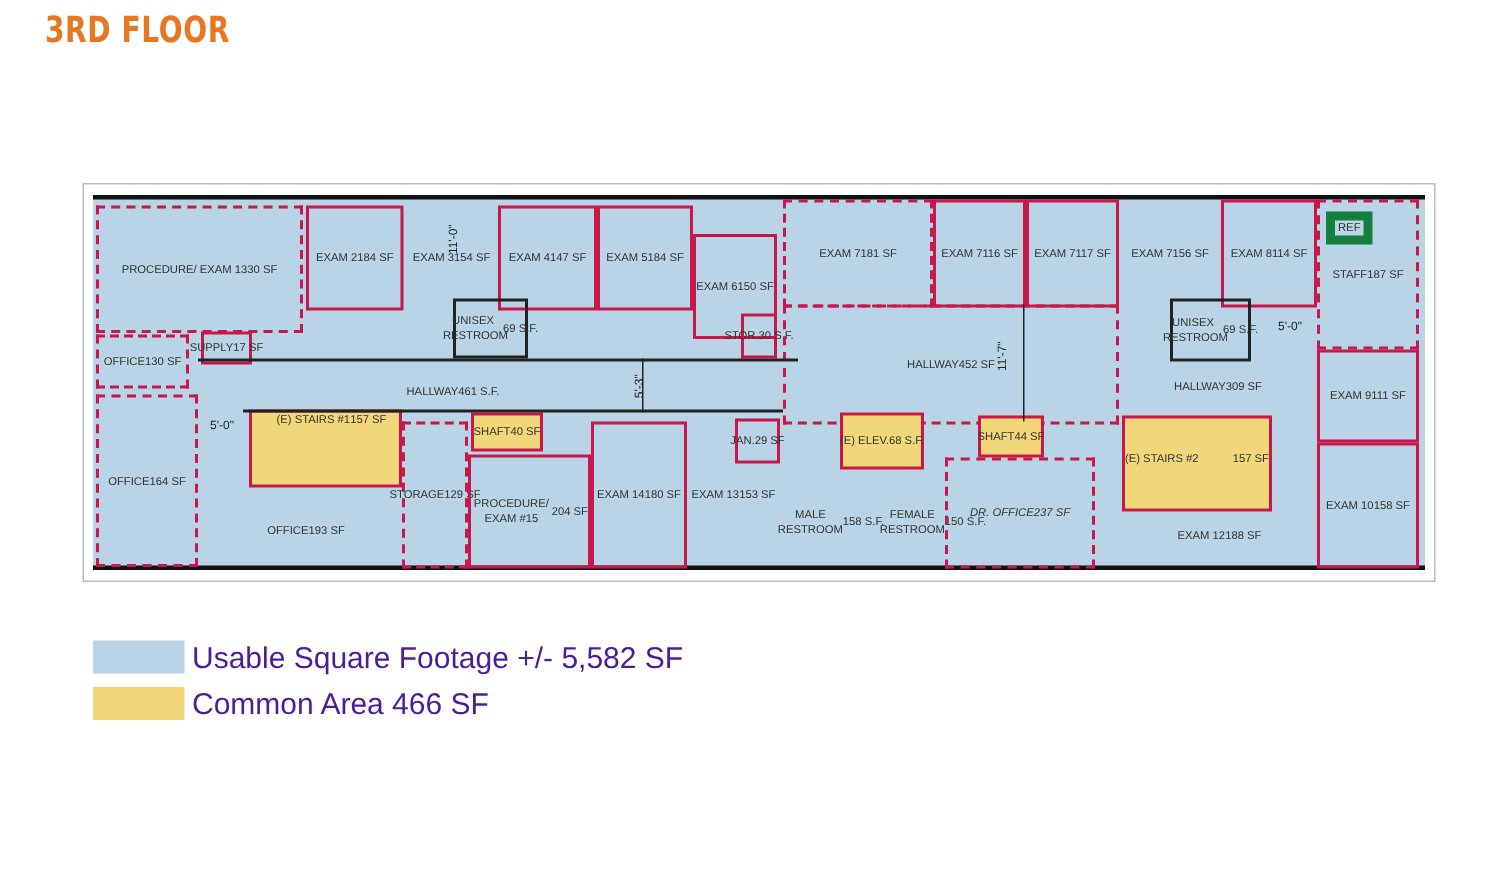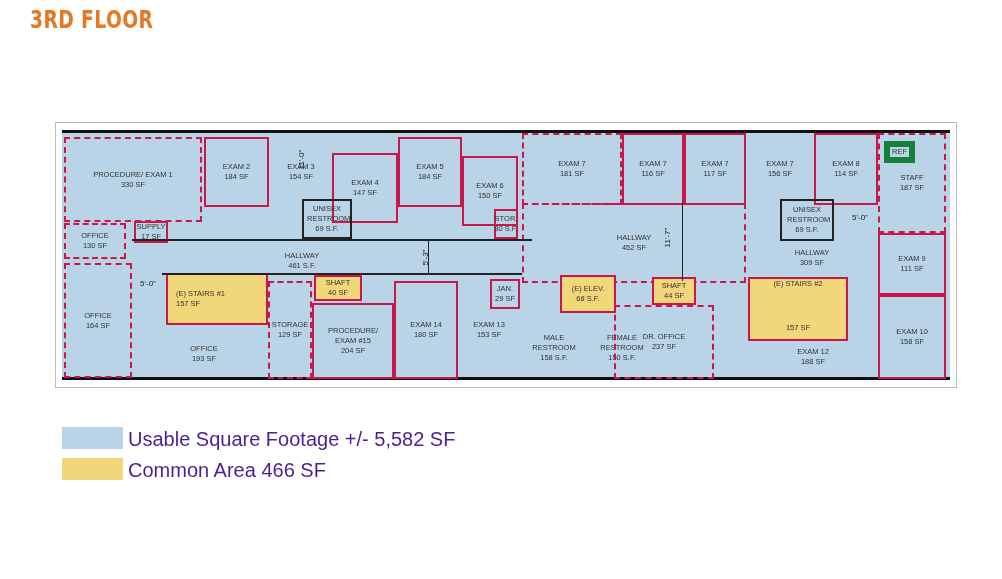--- a/index.html
+++ b/index.html
@@ -1,20 +1,20 @@
 <!DOCTYPE html>
 <html><head>
 <meta charset="utf-8">
 <style>
   html, body { margin:0; padding:0; background:#ffffff; }
   body { width:1002px; height:579px; position:relative; overflow:hidden; font-family:"Liberation Sans", sans-serif; }
   .title { position:absolute; left:30px; top:6px; font-family:"DejaVu Sans", sans-serif; font-weight:bold; font-size:24px; letter-spacing:0.5px; color:#e87722; transform:scaleX(0.78); transform-origin:left top; }
   .plan { position:absolute; left:62px; top:130px; width:888px; height:250px; background:#b8d4e6; border-top:3px solid #111; border-bottom:3px solid #111; box-sizing:border-box; }
   .plan-frame { position:absolute; left:55px; top:122px; width:902px; height:266px; border:1px solid #bbb; box-sizing:border-box; }
-  .room { position:absolute; box-sizing:border-box; border:2px dashed #c8174a; display:flex; flex-direction:column; align-items:center; justify-content:center; text-align:center; }
+  .room { position:absolute; box-sizing:border-box; border:2px dashed #c8174a; display:flex; flex-direction:row; align-items:center; justify-content:center; text-align:center; }
   .room.solid { border:2px solid #c8174a; }
   .room.common { background:#f2d77a; border:2px solid #c8174a; }
   .room.nob { border:none; }
   .rn { font-size:7.5px; color:#333; line-height:10px; white-space:nowrap; }
   .wall { position:absolute; background:#222; }
   .dim { position:absolute; font-size:8px; color:#222; white-space:nowrap; }
   .legend { position:absolute; left:62px; }
   .swatch { position:absolute; width:61px; height:22px; }
   .legend-label { position:absolute; left:66px; top:1px; font-size:20px; color:#4c1d95; white-space:nowrap; }
 </style>
@@ -31,21 +31,21 @@
     <span class="rn">330 SF</span>
   </div>
   <div class="room solid" style="left:142px;top:4px;width:65px;height:70px;">
     <span class="rn">EXAM 2</span>
     <span class="rn">184 SF</span>
   </div>
   <div class="room nob" style="left:208px;top:4px;width:62px;height:70px;">
     <span class="rn">EXAM 3</span>
     <span class="rn">154 SF</span>
   </div>
-  <div class="room solid" style="left:270px;top:4px;width:66px;height:70px;margin-top:16px;">
+  <div class="room solid" style="left:270px;top:4px;width:66px;height:70px;">
     <span class="rn">EXAM 4</span>
     <span class="rn">147 SF</span>
   </div>
   <div class="room solid" style="left:336px;top:4px;width:64px;height:70px;">
     <span class="rn">EXAM 5</span>
     <span class="rn">184 SF</span>
   </div>
   <div class="room solid" style="left:400px;top:4px;width:56px;height:70px;margin-top:19px;">
     <span class="rn">EXAM 6</span>
     <span class="rn">150 SF</span>
@@ -158,21 +158,21 @@
     <span class="rn">158 S.F.</span>
   </div>
   <div class="room nob" style="left:528px;top:186px;width:64px;height:58px;">
     <span class="rn" style="white-space:normal;width:50px;">FEMALE RESTROOM</span>
     <span class="rn">150 S.F.</span>
   </div>
   <div class="room common" style="left:590px;top:144px;width:44px;height:28px;">
     <span class="rn">SHAFT</span>
     <span class="rn">44 SF</span>
   </div>
-  <div class="room" style="left:552px;top:172px;width:100px;height:74px;">
+  <div class="room" style="left:568px;top:172px;width:100px;height:74px;font-style:italic;">
     <span class="rn">DR. OFFICE</span>
     <span class="rn">237 SF</span>
   </div>
   <div class="room common" style="left:686px;top:144px;width:100px;height:64px;justify-content:space-between;padding-bottom:6px;">
     <span class="rn">(E) STAIRS #2</span>
     <span class="rn">157 SF</span>
   </div>
   <div class="room nob" style="left:686px;top:202px;width:130px;height:44px;">
     <span class="rn">EXAM 12</span>
     <span class="rn">188 SF</span>

